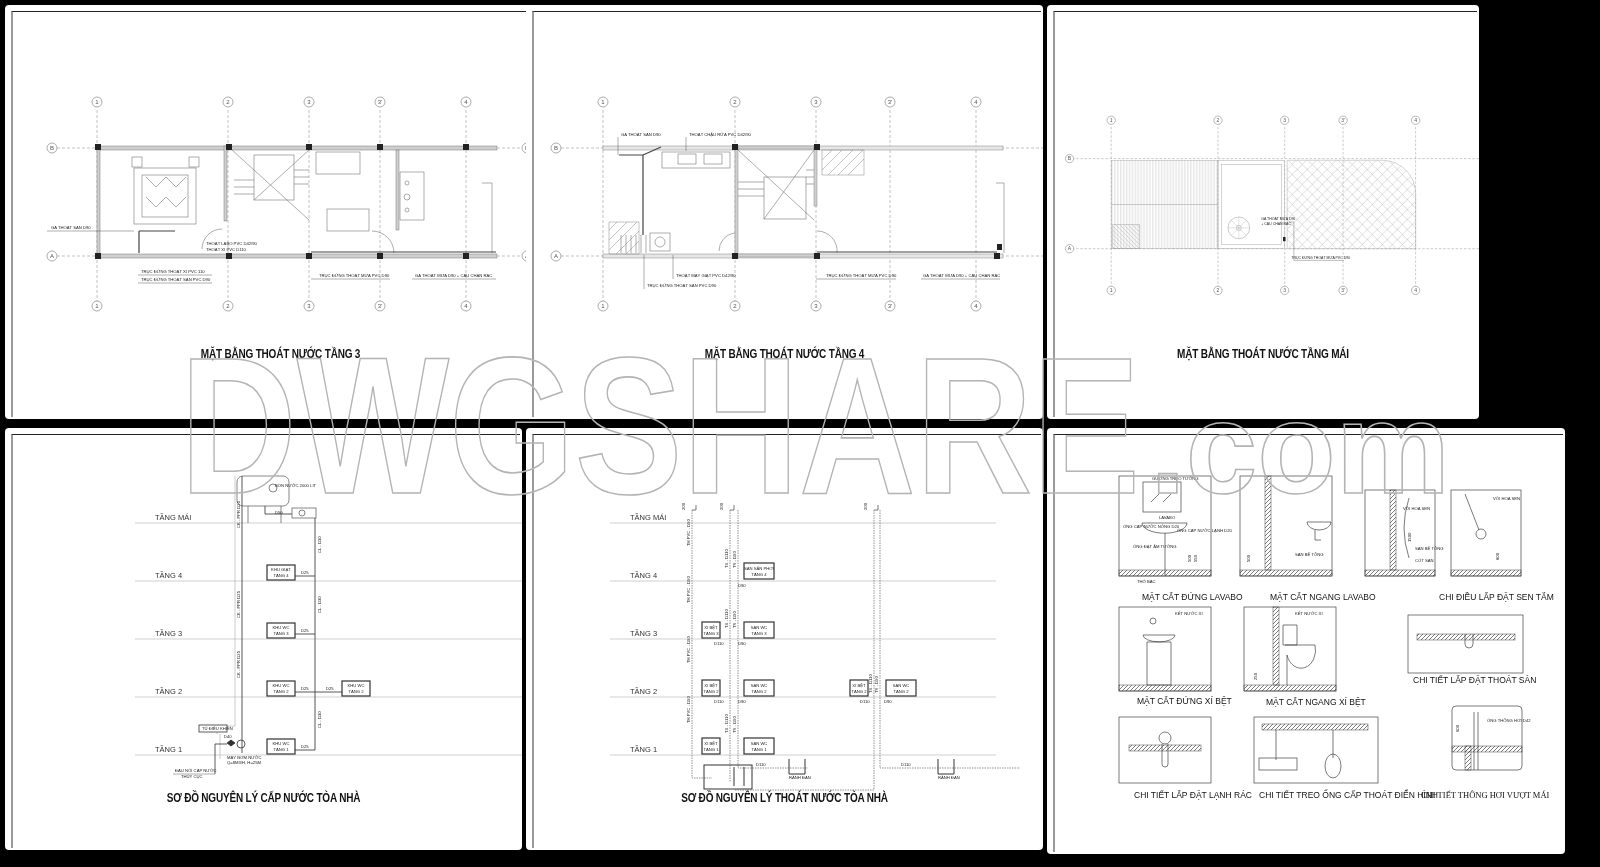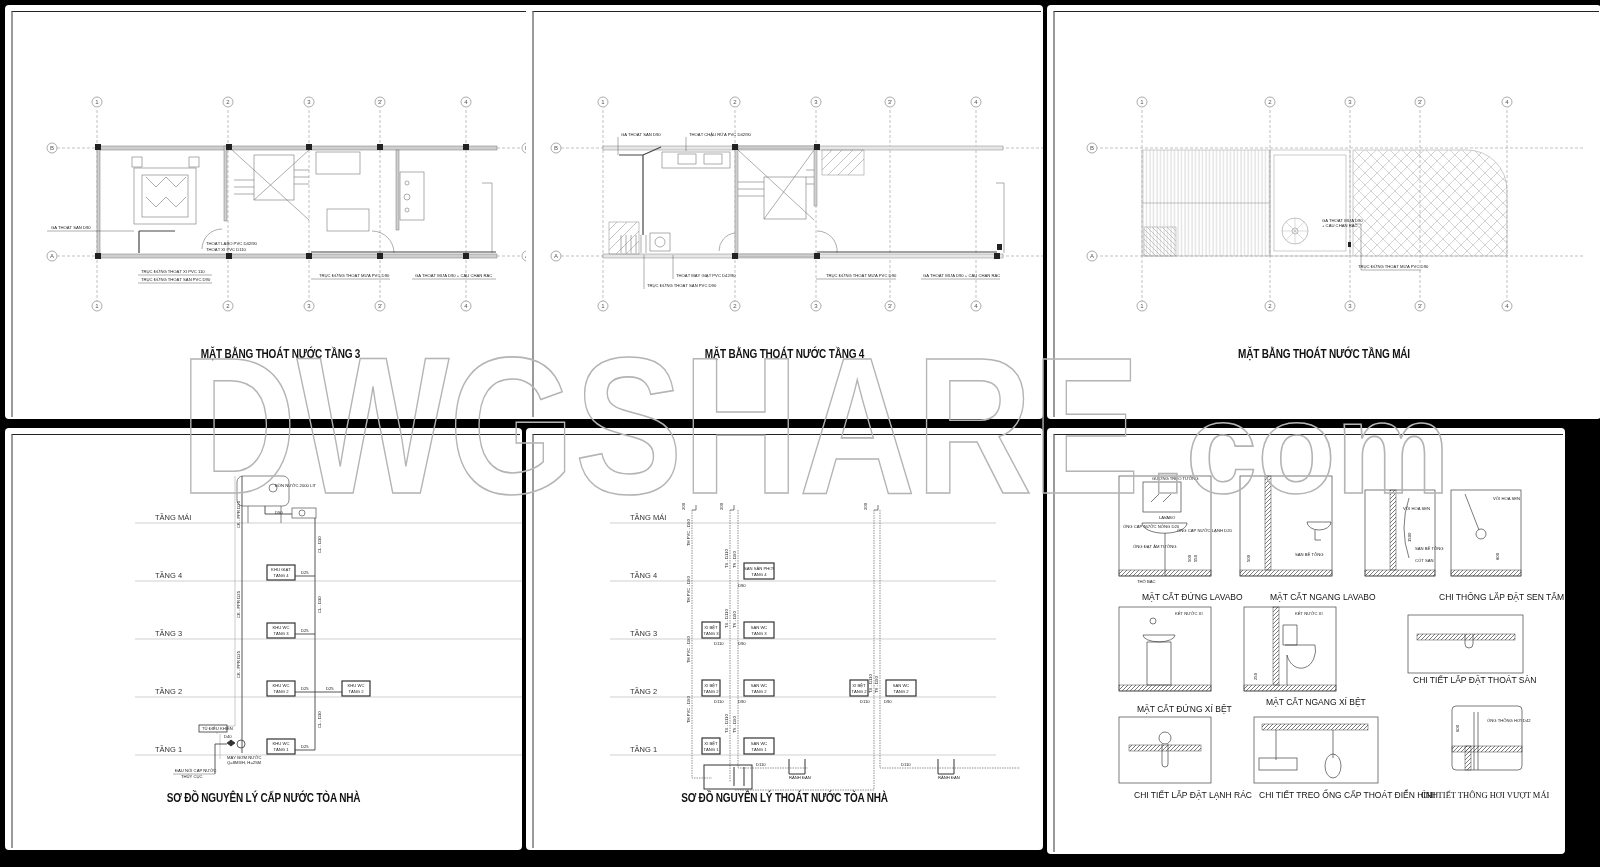--- a/index.html
+++ b/index.html
@@ -231,21 +231,21 @@
         <text x="121" y="282">TRỤC ĐỨNG THOÁT SÀN PVC D90</text>
         <line x1="290" y1="274" x2="370" y2="274" stroke="#333" stroke-width="0.4"></line>
         <text x="300" y="272">TRỤC ĐỨNG THOÁT MƯA PVC D90</text>
         <line x1="395" y1="274" x2="474" y2="274" stroke="#333" stroke-width="0.4"></line>
         <text x="397" y="272">GA THOÁT MƯA D90 + CẦU CHẮN RÁC</text>
       </g>
     </svg>
     <div class="title" style="top:343px;">MẶT BẰNG THOÁT NƯỚC TẦNG 4</div>
   </div>
 
-  <div class="panel" style="left:1047px;top:5px;width:554px;height:414px;">
+  <div class="panel" style="left:1047px;top:5px;width:432px;height:414px;">
     <div class="inner"></div>
     <svg viewBox="0 0 518 414">
       <g stroke="#999" stroke-width="0.6" stroke-dasharray="3,2">
         <line x1="77" y1="105" x2="77" y2="298"></line>
         <line x1="205" y1="105" x2="205" y2="298"></line>
         <line x1="285" y1="105" x2="285" y2="298"></line>
         <line x1="355" y1="105" x2="355" y2="298"></line>
         <line x1="442" y1="105" x2="442" y2="298"></line>
         <line x1="30" y1="143" x2="518" y2="143"></line>
         <line x1="30" y1="251" x2="518" y2="251"></line>
@@ -578,22 +578,22 @@
         <text transform="translate(150,132) rotate(-90)">550</text>
         <text transform="translate(203,132) rotate(-90)">500</text>
         <text transform="translate(364,112) rotate(-90)">1500</text>
         <text transform="translate(452,130) rotate(-90)">800</text>
         <text transform="translate(210,250) rotate(-90)">250</text>
         <text transform="translate(412,302) rotate(-90)">600</text>
       </g>
     </svg>
     <div class="caption" style="left:95px;top:164px;">MẶT CẮT ĐỨNG LAVABO</div>
     <div class="caption" style="left:223px;top:164px;">MẶT CẮT NGANG LAVABO</div>
-    <div class="caption" style="left:392px;top:164px;">CHI THÔNG LẮP ĐẶT SEN TẮM</div>
-    <div class="caption" style="left:90px;top:276px;">MẶT CẮT ĐỨNG XÍ BỆT</div>
+    <div class="caption" style="left:392px;top:164px;">CHI ĐIỀU LẮP ĐẶT SEN TẮM</div>
+    <div class="caption" style="left:90px;top:268px;">MẶT CẮT ĐỨNG XÍ BỆT</div>
     <div class="caption" style="left:219px;top:269px;">MẶT CẮT NGANG XÍ BỆT</div>
     <div class="caption" style="left:366px;top:247px;">CHI TIẾT LẮP ĐẶT THOÁT SÀN</div>
     <div class="caption" style="left:87px;top:362px;">CHI TIẾT LẮP ĐẶT LẠNH RÁC</div>
     <div class="caption" style="left:212px;top:362px;">CHI TIẾT TREO ỐNG CẤP THOÁT ĐIỂN HÌNH</div>
     <div class="caption" style="left:374px;top:362px;font-family:Liberation Serif, serif;">CHI TIẾT THÔNG HƠI VƯỢT MÁI</div>
   </div>
 
   <svg class="watermark" viewBox="0 0 1600 867">
     <text x="180" y="493" font-size="195" textLength="960" lengthAdjust="spacingAndGlyphs" class="wm-text">DWGSHARE</text>
     <text x="1150" y="493" font-size="130" textLength="300" lengthAdjust="spacingAndGlyphs" class="wm-text">.com</text>

